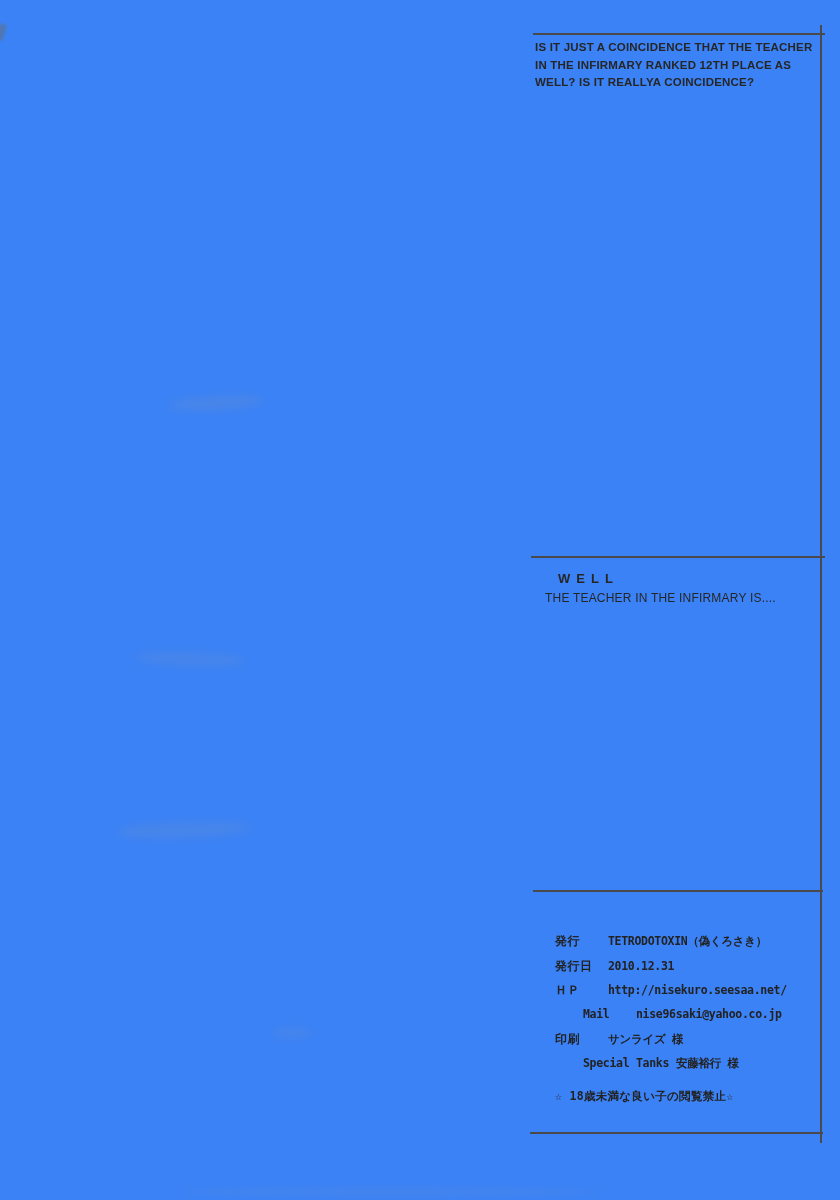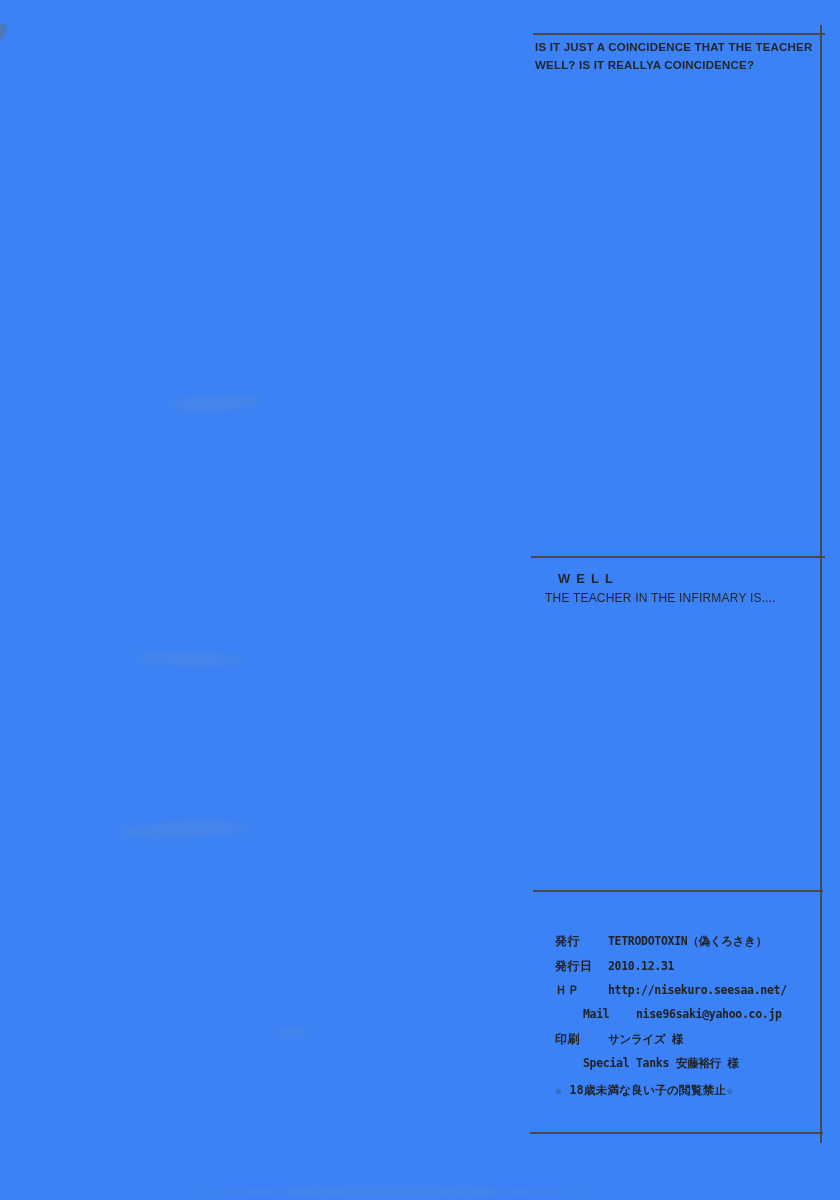--- a/index.html
+++ b/index.html
@@ -93,21 +93,21 @@
     font-size: 11.5px;
     letter-spacing: -0.3px;
     padding-left: 28px;
   }
   .colophon .value {
     font-size: 11.5px;
     letter-spacing: -0.3px;
     text-align: center;
   }
   .colophon .notice {
-    margin-top: 3px;
+    margin-top: 9px;
     font-size: 11.5px;
     letter-spacing: 0.3px;
     white-space: nowrap;
   }
 
   
   .page-number {
     position: absolute;
     left: 780px; top: 1204px;
     width: 44px;
@@ -154,20 +154,21 @@
   <div class="corner-mark"></div>
 
   <div class="vrule"></div>
   <div class="hrule r1"></div>
   <div class="hrule r2"></div>
   <div class="hrule r3"></div>
   <div class="hrule r4"></div>
 
   <div class="top-note">
     <div>IS IT JUST A COINCIDENCE THAT THE TEACHER</div>
+    <div>IN THE INFIRMARY RANKED 12TH PLACE AS</div>
     <div>WELL? IS IT REALLYA COINCIDENCE?</div>
   </div>
 
   <div class="next-block">
     <div class="next-heading">WELL</div>
     <div class="next-text">THE TEACHER IN THE INFIRMARY IS....</div>
   </div>
 
   <div class="colophon">
     <div class="row">

